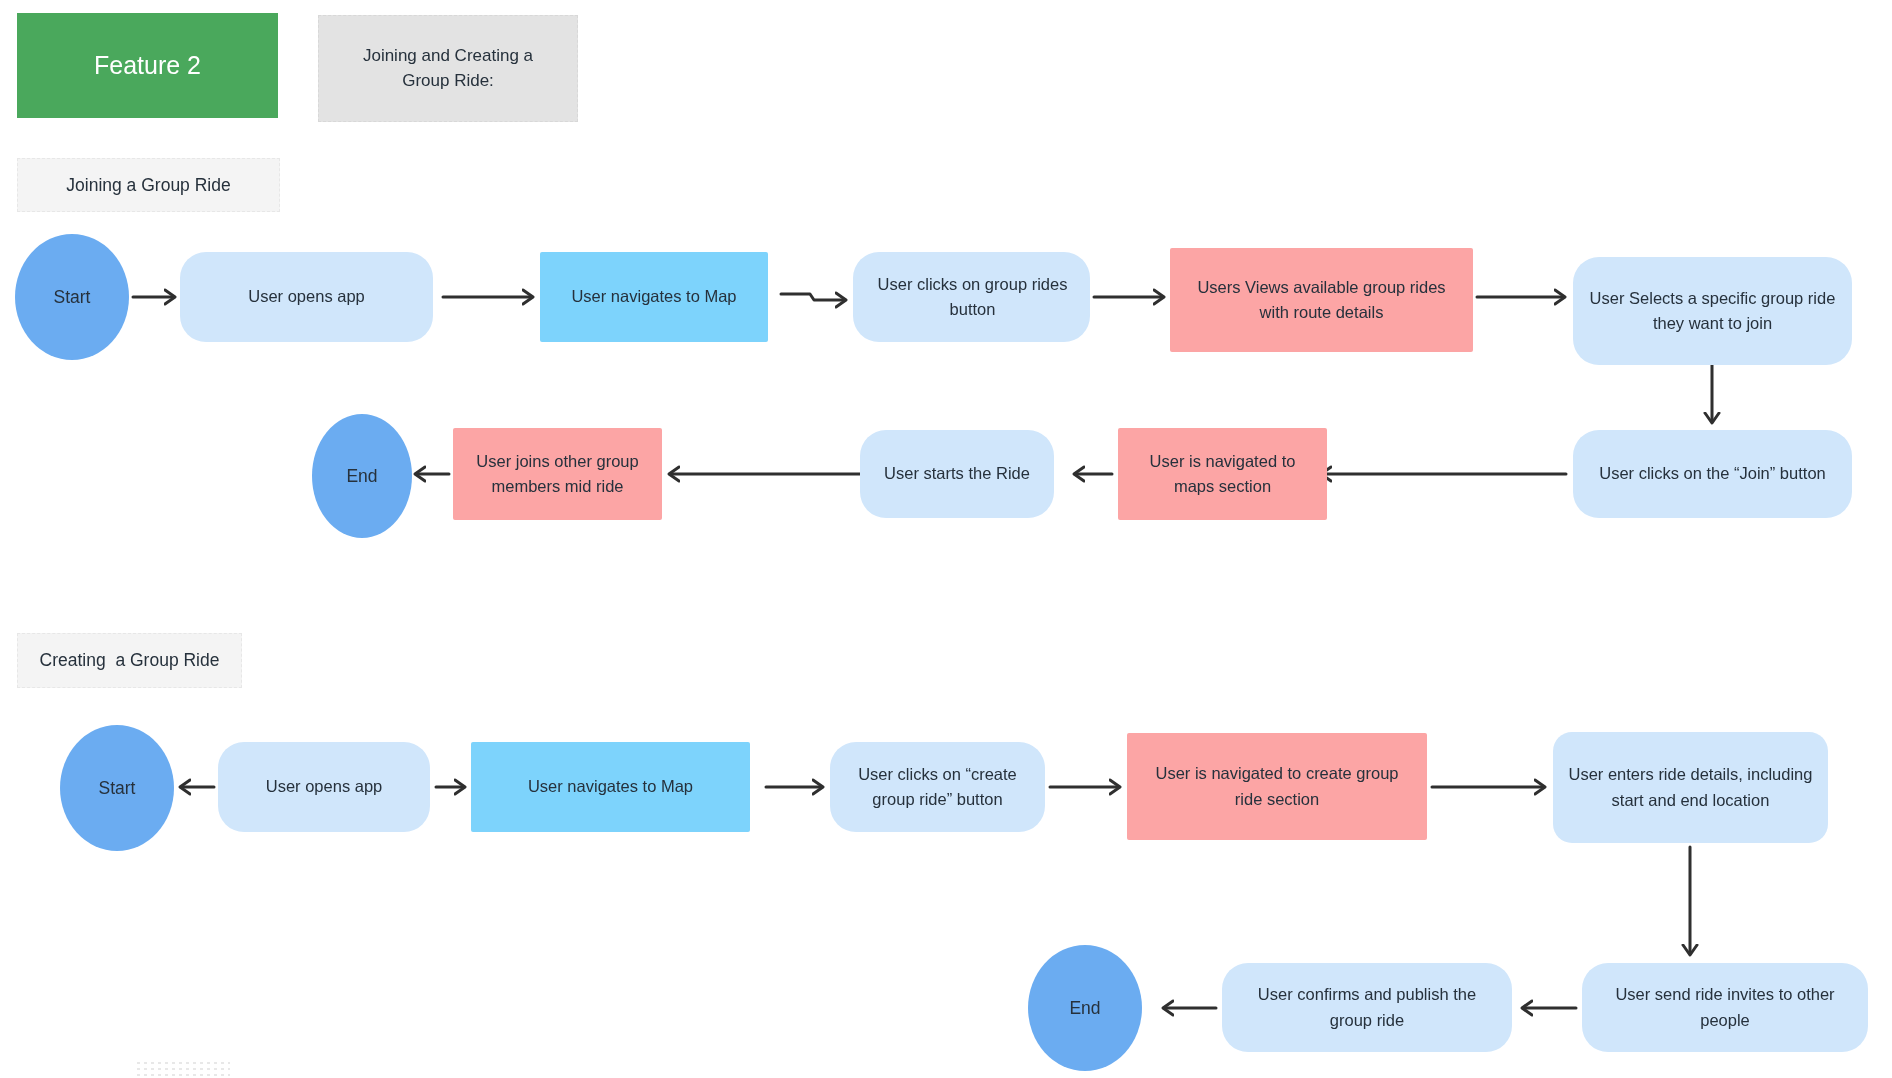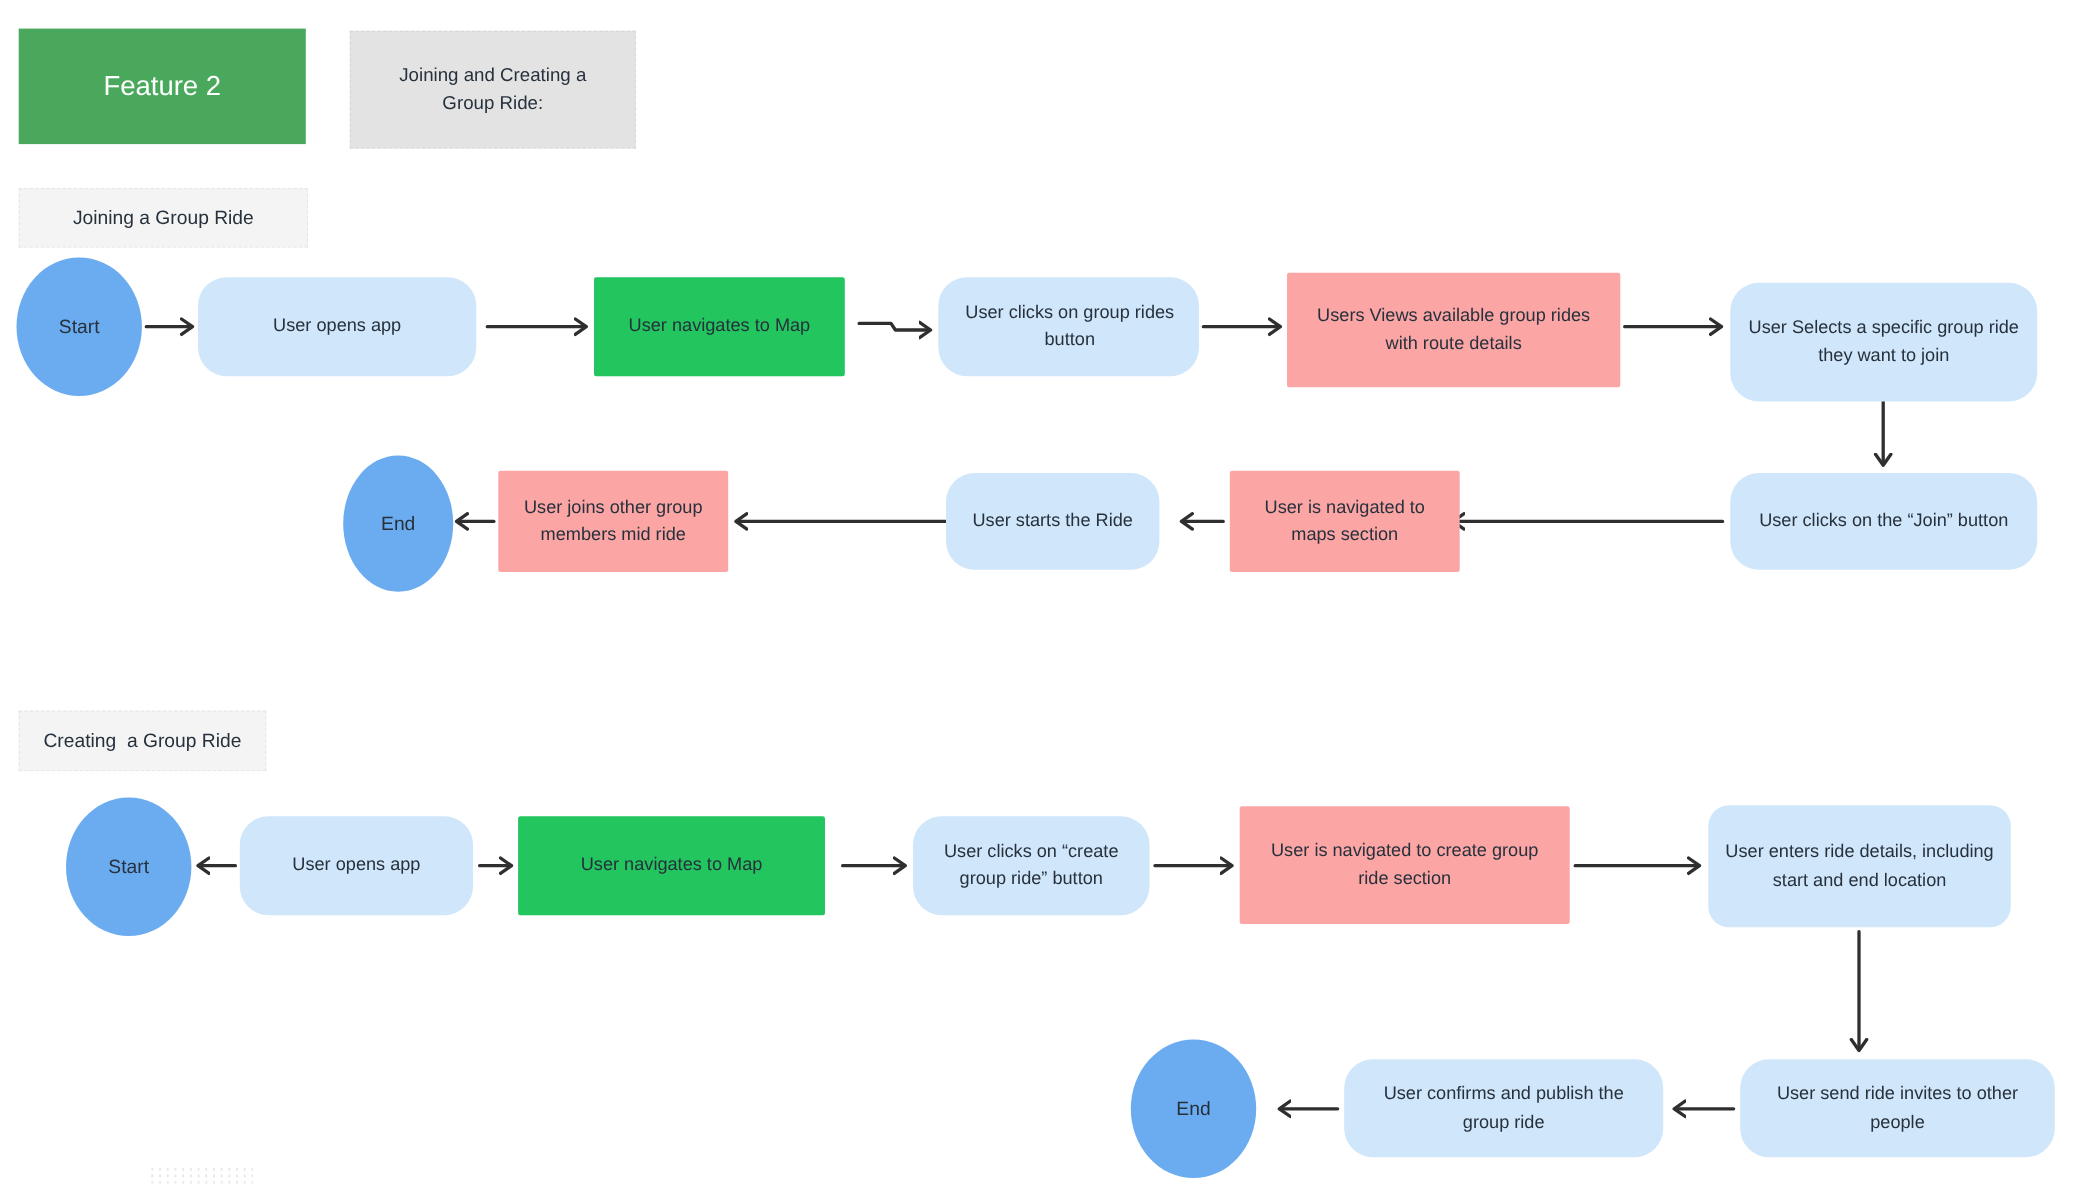--- a/index.html
+++ b/index.html
@@ -3,25 +3,25 @@
 <meta charset="utf-8">
 <style>
   html,body{margin:0;padding:0;background:#ffffff;}
   body{font-family:"Liberation Sans", sans-serif; color:#26313c;}
   .canvas{position:relative;width:1892px;height:1078px;background:#ffffff;overflow:hidden;}
 
   .node{position:absolute;display:flex;align-items:center;justify-content:center;
         text-align:center;font-size:16.5px;line-height:1.52;color:#26313c;
         padding:6px 14px;box-sizing:border-box;}
   .proc{background:#d0e6fb;border-radius:26px;}          
-  .proc-sq{background:#22c55e;border-radius:2px;}        
+  .proc-sq{background:#7dd3fc;border-radius:2px;}        
   .hl{background:#fca5a5;border-radius:2px;}             
   .circ{background:#6bacf1;border-radius:50%;font-size:17.5px;}
   .tag{position:absolute;display:flex;align-items:center;justify-content:center;
-       text-align:center;box-sizing:border-box;white-space:pre-wrap;font-size:17.5px;margin-top:13px;}
+       text-align:center;box-sizing:border-box;white-space:pre-wrap;font-size:17.5px;}
   .tag-light{background:#f4f4f4;border:1px dashed #e7e7e7;}
   .tag-gray{background:#e3e3e3;border:1px dashed #d8d8d8;font-size:17px;line-height:1.45;}
   .tag-green{background:#4aa85c;color:#ffffff;font-size:25px;border:none;}
 
   svg.wires{position:absolute;left:0;top:0;pointer-events:none;}
   .wire{fill:none;stroke:#2f2f2f;stroke-width:3;stroke-linecap:round;stroke-linejoin:round;}
 
   .artifact{position:absolute;left:135px;top:1060px;width:95px;height:16px;opacity:.65;
     background-image:radial-gradient(#dcdcdc 1.2px, transparent 1.3px);
     background-size:7px 6px;}

